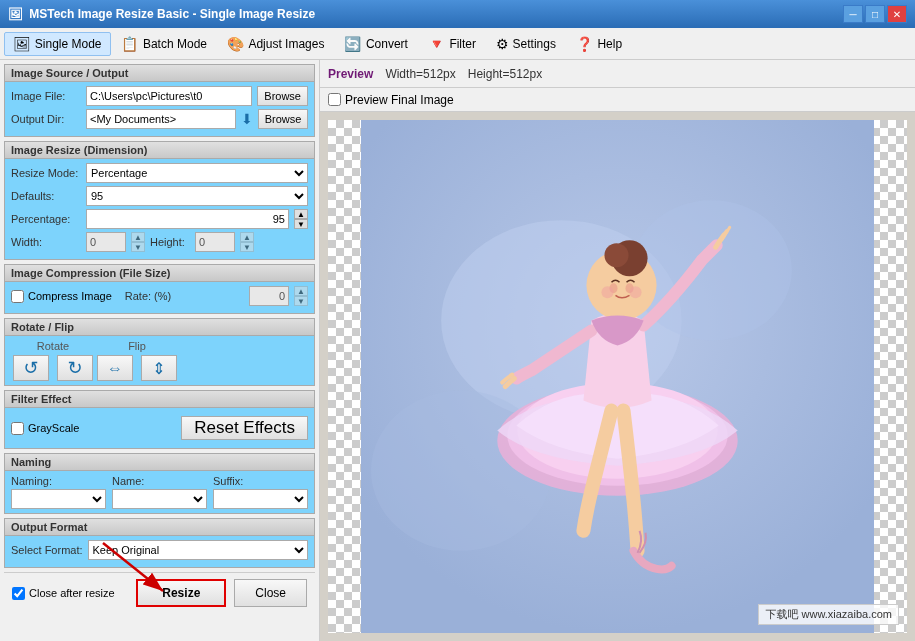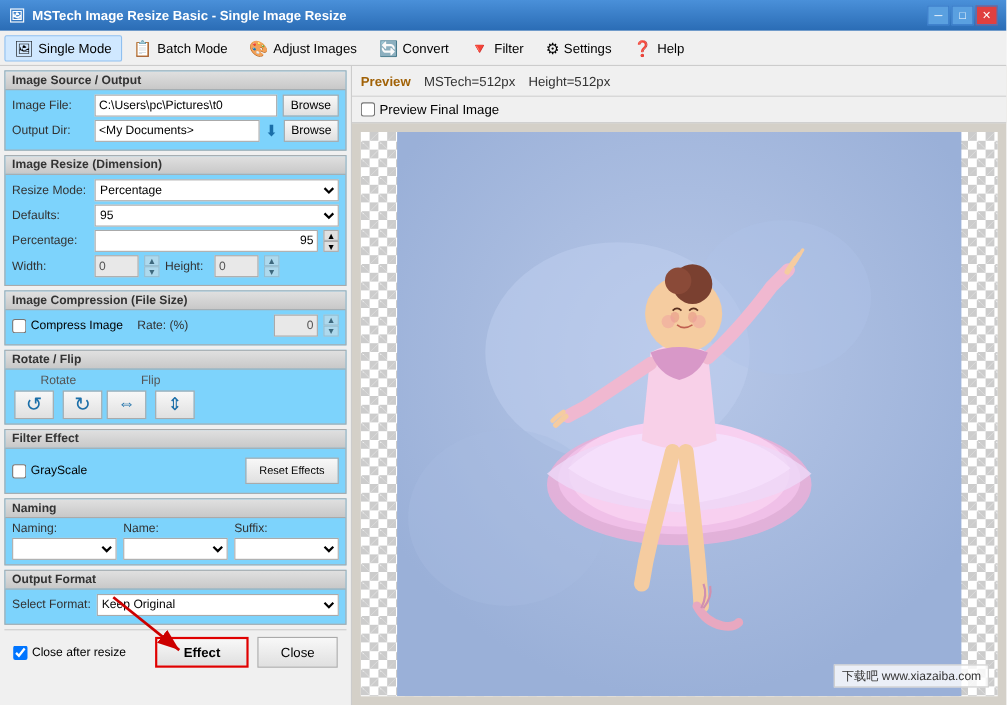--- a/index.html
+++ b/index.html
@@ -132,21 +132,21 @@
       align-items: center;
       gap: 8px;
       padding: 4px 0;
     }
     .reset-btn {
       height: 24px;
       padding: 0 12px;
       border: 1px solid #aaa;
       background: linear-gradient(to bottom, #f8f8f8, #e0e0e0);
       cursor: pointer;
-      font-size: 10px;
+      font-size: 17px;
       margin-left: auto;
     }
 
     .naming-row {
       display: flex;
       gap: 6px;
       align-items: flex-end;
     }
     .naming-col { display: flex; flex-direction: column; gap: 2px; flex: 1; }
     .naming-col-label { font-size: 11px; color: #333; }
@@ -199,21 +199,21 @@
     }
     .preview-header {
       display: flex;
       align-items: center;
       gap: 12px;
       padding: 4px 8px;
       background: #f0f0f0;
       border-bottom: 1px solid #ccc;
       height: 28px;
     }
-    .preview-title { font-size: 12px; font-weight: bold; color: #a16207; }
+    .preview-title { font-size: 12px; font-weight: bold; color: #701a75; }
     .preview-size { font-size: 12px; color: #333; }
     .preview-checkbox-row {
       display: flex;
       align-items: center;
       gap: 4px;
       padding: 4px 8px;
       background: #f0f0f0;
       border-bottom: 1px solid #ccc;
       height: 24px;
     }
@@ -465,30 +465,30 @@
 
         <svg style="position:absolute; top:-60px; left:-30px; pointer-events:none;" width="120" height="70">
           <defs>
             <marker id="arrowhead" markerWidth="8" markerHeight="6" refX="8" refY="3" orient="auto">
               <polygon points="0 0, 8 3, 0 6" fill="#cc0000"></polygon>
             </marker>
           </defs>
           <line x1="10" y1="10" x2="70" y2="58" stroke="#cc0000" stroke-width="2.5" marker-end="url(#arrowhead)"></line>
         </svg>
       </div>
-      <button class="resize-btn">Effect</button>
+      <button class="resize-btn">Resize</button>
       <button class="close-btn">Close</button>
     </div>
 
   </div>
 
   <div class="right-panel">
     <div class="preview-header">
       <span class="preview-title">Preview</span>
-      <span class="preview-size">MSTech=512px</span>
+      <span class="preview-size">Width=512px</span>
       <span class="preview-size">Height=512px</span>
     </div>
     <div class="preview-checkbox-row">
       <input type="checkbox" style="">
       <span>Preview Final Image</span>
     </div>
 
     <div class="preview-canvas">
 
       <svg class="ballerina-svg" viewBox="0 0 512 512" xmlns="http://www.w3.org/2000/svg">

